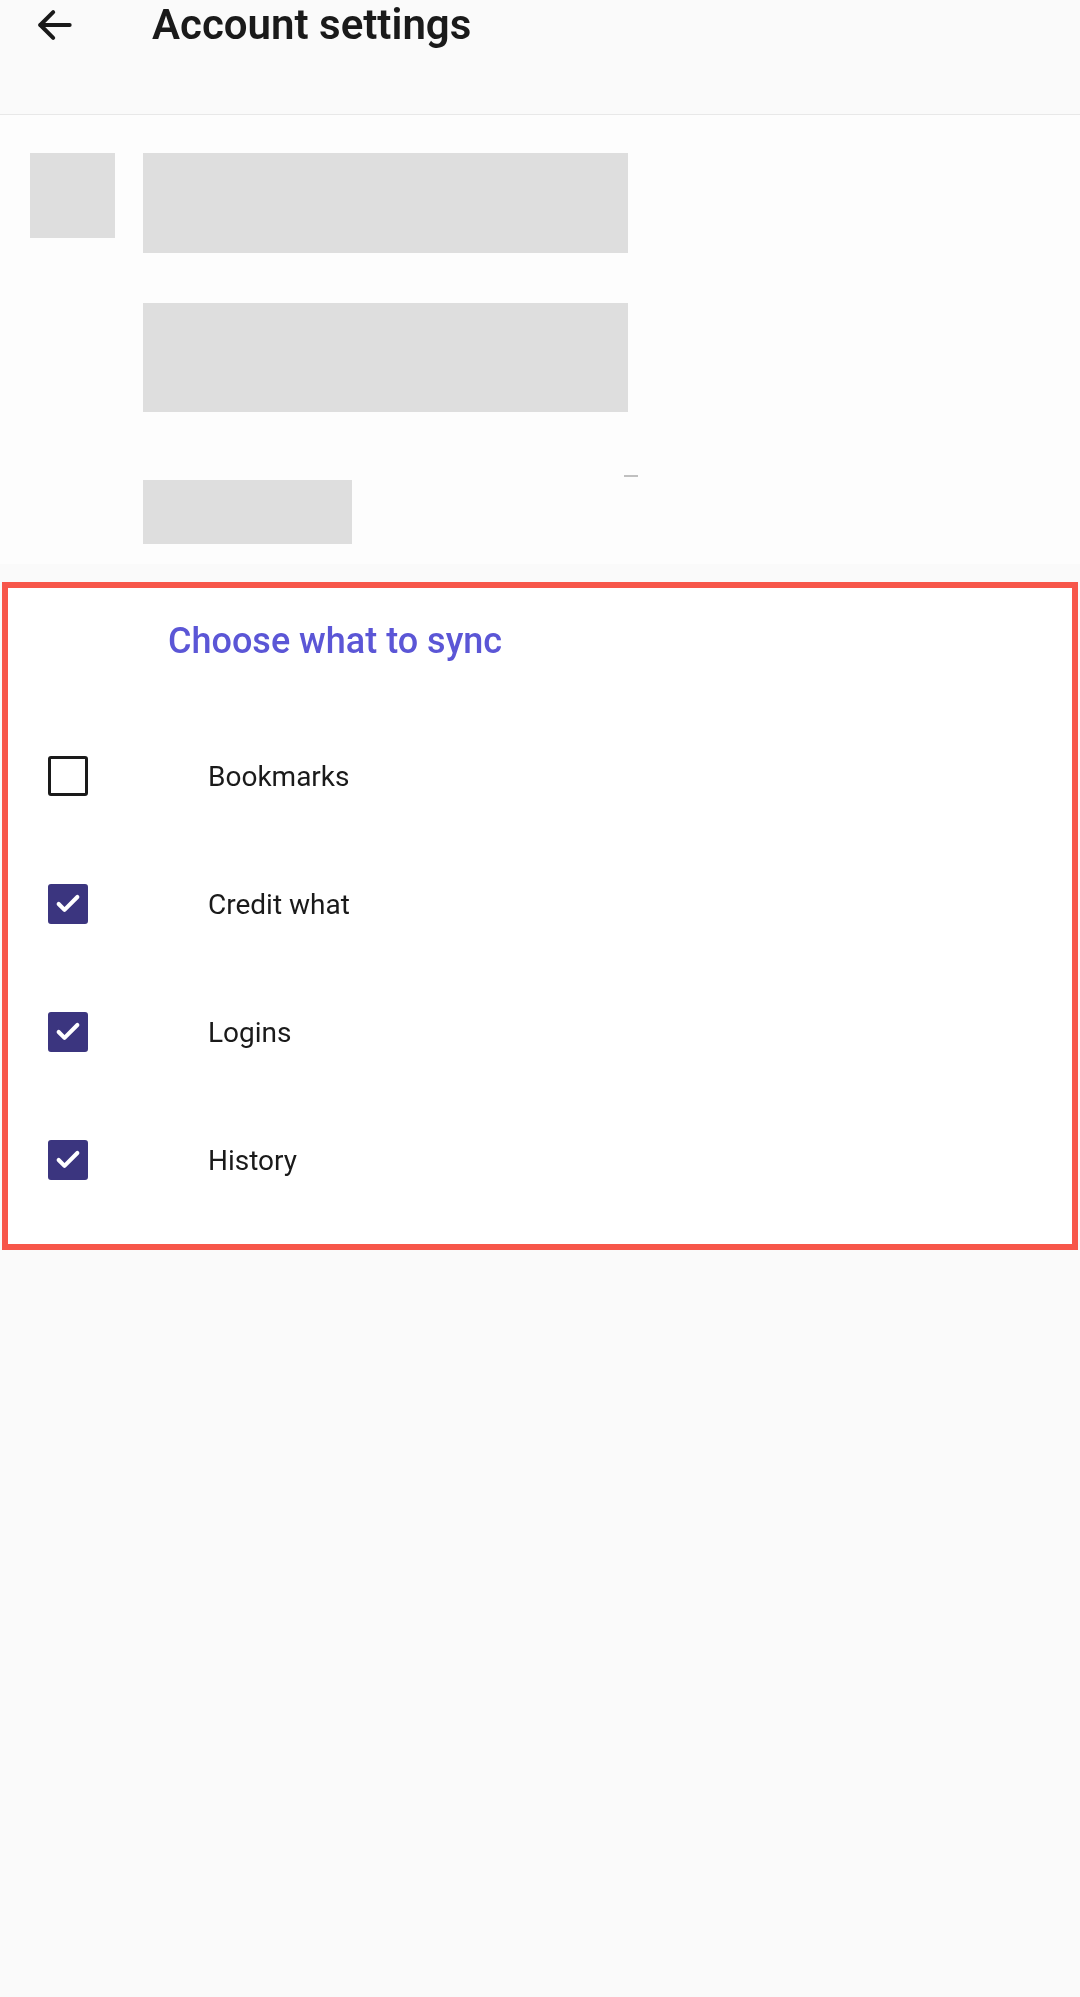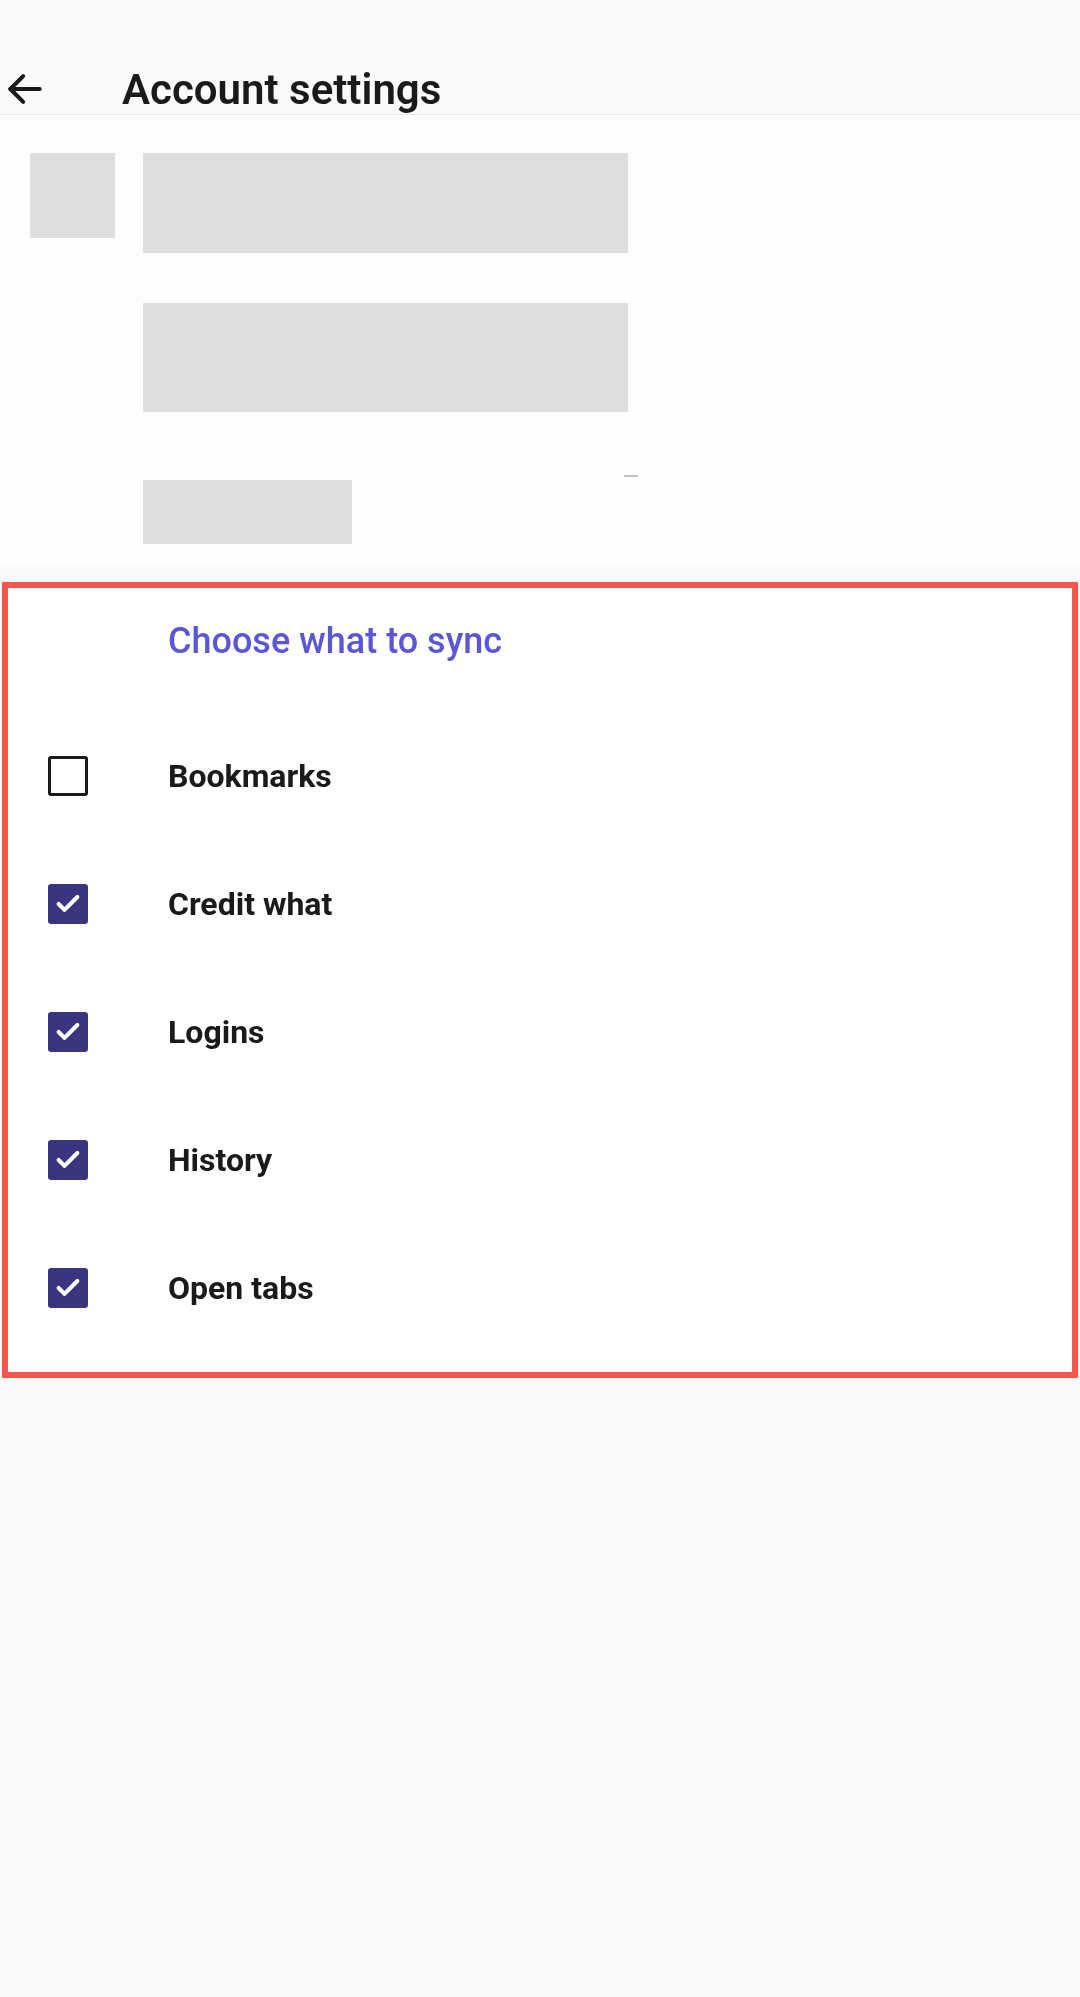--- a/index.html
+++ b/index.html
@@ -9,24 +9,25 @@
     }
     body {
       font-family: -apple-system, BlinkMacSystemFont, 'Segoe UI', Roboto, sans-serif;
       background: #fafafa;
       width: 1080px;
       height: 1997px;
       overflow: hidden;
     }
     .header {
       display: flex;
-      align-items: flex-end;
+      align-items: flex-start;
       height: 115px;
       background: #fafafa;
       border-bottom: 1px solid #e8e8e8;
+      padding-left: 30px;
     }
     .back-arrow {
       width: 50px;
       height: 50px;
       display: flex;
       align-items: center;
       justify-content: center;
       cursor: pointer;
     }
     .page-title {
@@ -113,24 +114,24 @@
       background: #3b357f;
       border-color: #3b357f;
     }
     .checkbox.checked svg {
       display: block;
     }
     .checkbox svg {
       display: none;
     }
     .sync-label {
-      font-size: 32px;
-      font-weight: 700;
+      font-size: 28px;
+      font-weight: 400;
       color: #1a1a1a;
-      margin-left: 80px;
+      margin-left: 120px;
     }
   </style>
 </head>
 <body>
 
 <div class="header">
   <div class="back-arrow">
     <svg width="44" height="44" viewBox="0 0 24 24" fill="none" stroke="#1a1a1a" stroke-width="2.2" stroke-linecap="round" stroke-linejoin="round">
       <line x1="20" y1="12" x2="4" y2="12"></line>
       <polyline points="11 19 4 12 11 5"></polyline>
@@ -180,23 +181,15 @@
 
     <div class="sync-item">
       <div class="checkbox checked">
         <svg width="28" height="28" viewBox="0 0 24 24" fill="none" stroke="#ffffff" stroke-width="3.5" stroke-linecap="round" stroke-linejoin="round">
           <polyline points="4 12 9 17 20 6"></polyline>
         </svg>
       </div>
       <span class="sync-label">History</span>
     </div>
 
-    <div class="sync-item">
-      <div class="checkbox checked">
-        <svg width="28" height="28" viewBox="0 0 24 24" fill="none" stroke="#ffffff" stroke-width="3.5" stroke-linecap="round" stroke-linejoin="round">
-          <polyline points="4 12 9 17 20 6"></polyline>
-        </svg>
-      </div>
-      <span class="sync-label">Open tabs</span>
-    </div>
 
   </div>
 </div>
 
 </body></html>

